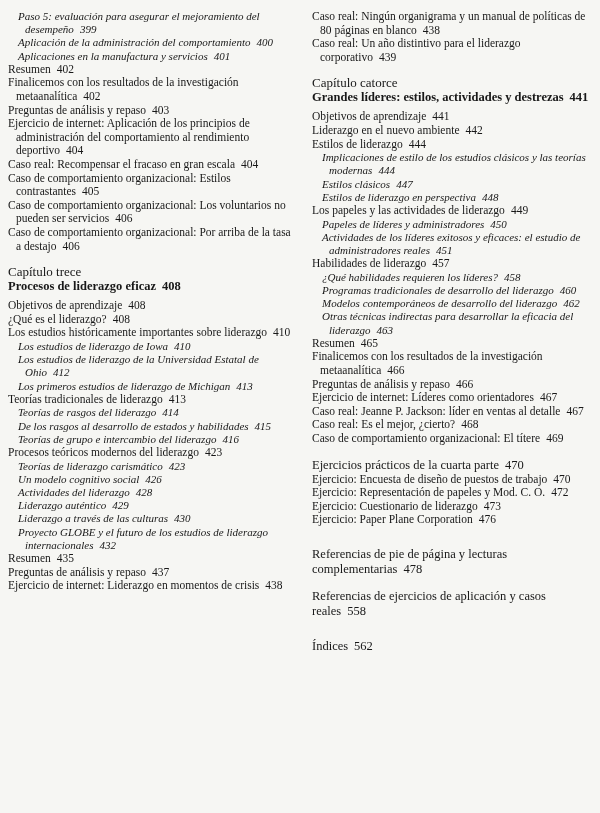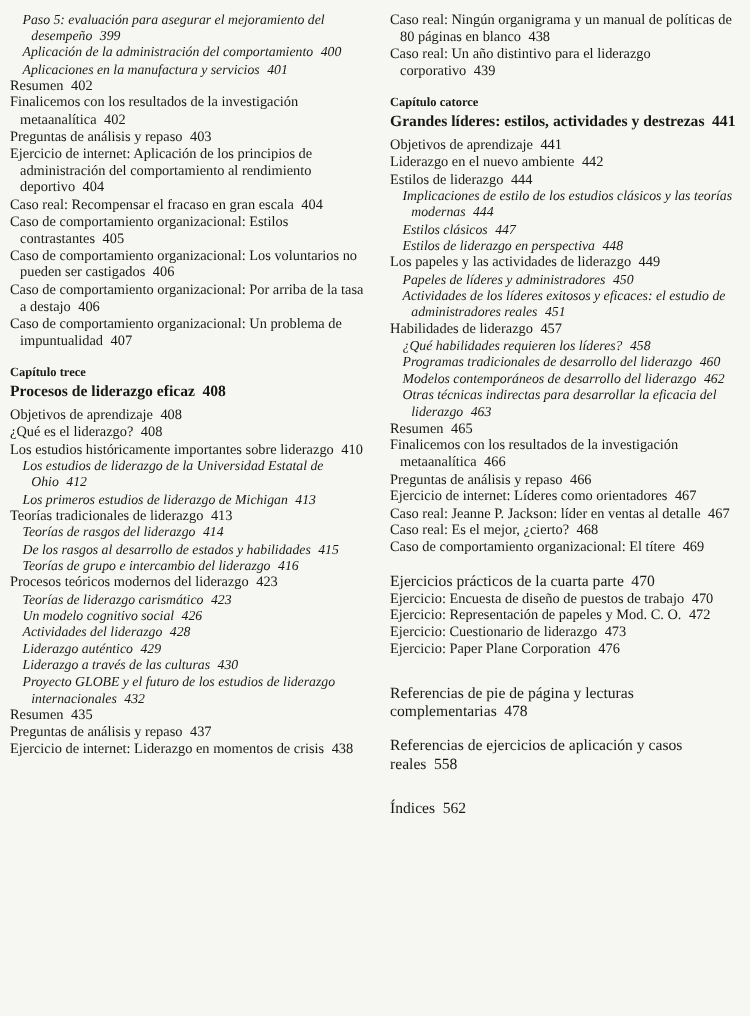--- a/index.html
+++ b/index.html
@@ -34,22 +34,22 @@
   
   .entry.sub {
     font-style: italic;
     font-size: 11px;
     line-height: 13.2px;
     margin-left: 10px;
     padding-left: 7px;
     text-indent: -7px;
   }
   .entry.chapter-label {
-    font-weight: bold;
-    font-size: 10px;
+    font-weight: normal;
+    font-size: 13px;
     line-height: 15px;
     margin-top: 11px;
   }
   .entry.chapter-title {
     font-weight: bold;
     font-size: 12.5px;
     line-height: 15px;
     margin-bottom: 5px;
   }
   .entry.part-heading {
@@ -68,28 +68,28 @@
   <div class="col">
       <div class="entry sub"><span class="txt">Paso 5: evaluación para asegurar el mejoramiento del desempeño</span><span class="pg">399</span></div>
       <div class="entry sub"><span class="txt">Aplicación de la administración del comportamiento</span><span class="pg">400</span></div>
       <div class="entry sub"><span class="txt">Aplicaciones en la manufactura y servicios</span><span class="pg">401</span></div>
       <div class="entry main"><span class="txt">Resumen</span><span class="pg">402</span></div>
       <div class="entry main"><span class="txt">Finalicemos con los resultados de la investigación metaanalítica</span><span class="pg">402</span></div>
       <div class="entry main"><span class="txt">Preguntas de análisis y repaso</span><span class="pg">403</span></div>
       <div class="entry main"><span class="txt">Ejercicio de internet: Aplicación de los principios de administración del comportamiento al rendimiento deportivo</span><span class="pg">404</span></div>
       <div class="entry main"><span class="txt">Caso real: Recompensar el fracaso en gran escala</span><span class="pg">404</span></div>
       <div class="entry main"><span class="txt">Caso de comportamiento organizacional: Estilos contrastantes</span><span class="pg">405</span></div>
-      <div class="entry main"><span class="txt">Caso de comportamiento organizacional: Los voluntarios no pueden ser castigados</span><span class="pg">406</span></div>
+      <div class="entry main"><span class="txt">Caso de comportamiento organizacional: Los voluntarios no pueden ser servicios</span><span class="pg">406</span></div>
       <div class="entry main"><span class="txt">Caso de comportamiento organizacional: Por arriba de la tasa a destajo</span><span class="pg">406</span></div>
-      <div class="entry main"><span class="txt">Caso de comportamiento organizacional: Un problema de impuntualidad</span><span class="pg">407</span></div>
       <div class="entry chapter-label"><span class="txt">Capítulo trece</span></div>
       <div class="entry chapter-title"><span class="txt">Procesos de liderazgo eficaz</span><span class="pg">408</span></div>
       <div class="entry main"><span class="txt">Objetivos de aprendizaje</span><span class="pg">408</span></div>
       <div class="entry main"><span class="txt">¿Qué es el liderazgo?</span><span class="pg">408</span></div>
       <div class="entry main"><span class="txt">Los estudios históricamente importantes sobre liderazgo</span><span class="pg">410</span></div>
+      <div class="entry sub"><span class="txt">Los estudios de liderazgo de Iowa</span><span class="pg">410</span></div>
       <div class="entry sub"><span class="txt">Los estudios de liderazgo de la Universidad Estatal de Ohio</span><span class="pg">412</span></div>
       <div class="entry sub"><span class="txt">Los primeros estudios de liderazgo de Michigan</span><span class="pg">413</span></div>
       <div class="entry main"><span class="txt">Teorías tradicionales de liderazgo</span><span class="pg">413</span></div>
       <div class="entry sub"><span class="txt">Teorías de rasgos del liderazgo</span><span class="pg">414</span></div>
       <div class="entry sub"><span class="txt">De los rasgos al desarrollo de estados y habilidades</span><span class="pg">415</span></div>
       <div class="entry sub"><span class="txt">Teorías de grupo e intercambio del liderazgo</span><span class="pg">416</span></div>
       <div class="entry main"><span class="txt">Procesos teóricos modernos del liderazgo</span><span class="pg">423</span></div>
       <div class="entry sub"><span class="txt">Teorías de liderazgo carismático</span><span class="pg">423</span></div>
       <div class="entry sub"><span class="txt">Un modelo cognitivo social</span><span class="pg">426</span></div>
       <div class="entry sub"><span class="txt">Actividades del liderazgo</span><span class="pg">428</span></div>

